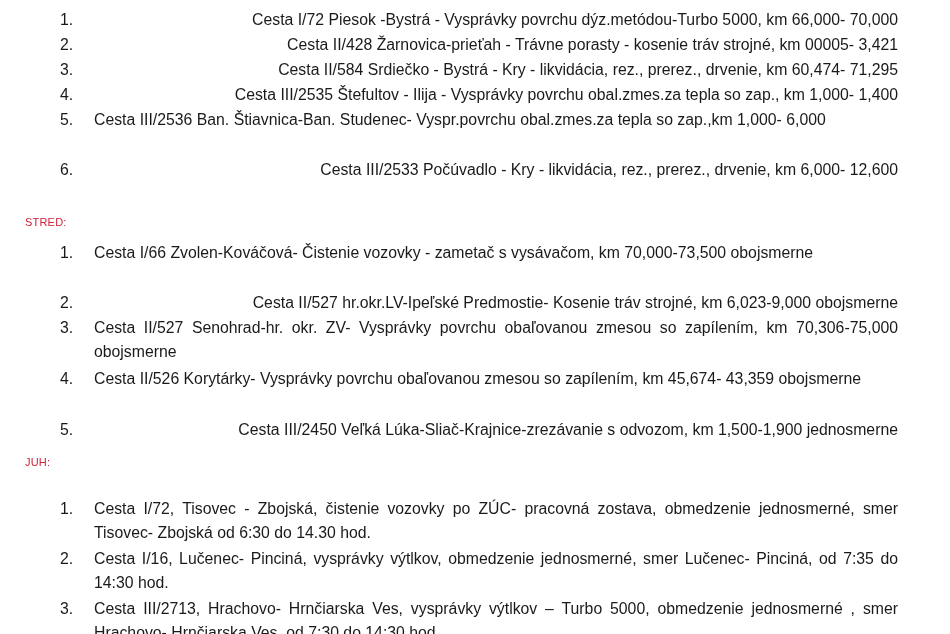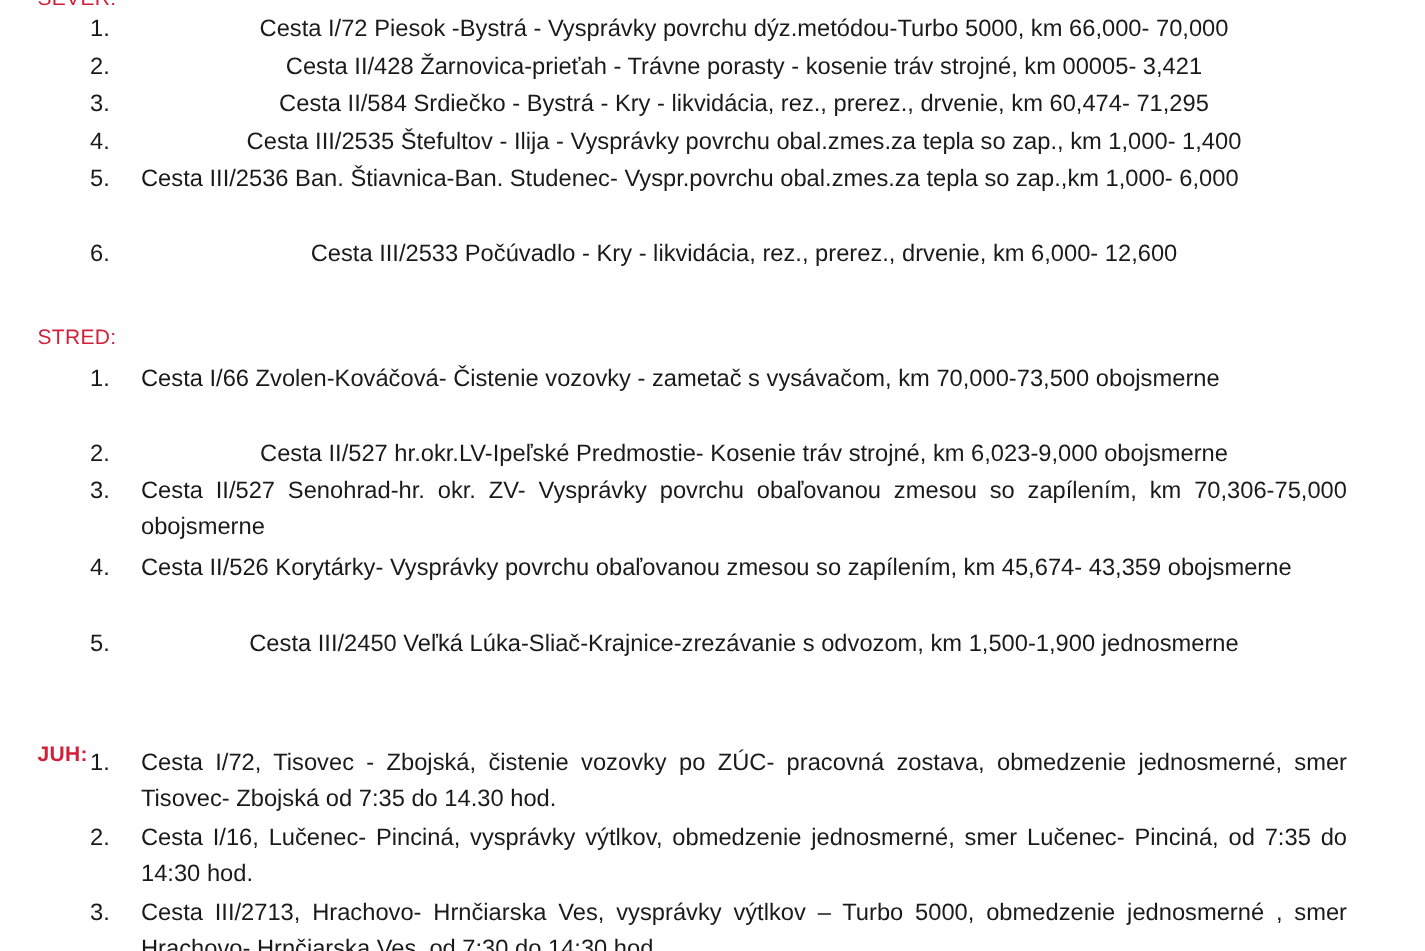--- a/index.html
+++ b/index.html
@@ -18,42 +18,42 @@
     .page {
       position: absolute;
       left: 0;
       top: -12px;
       width: 950px;
     }
     .section-heading {
       position: absolute;
       left: 25px;
       color: #d0203a;
-      font-size: 14px;
+      font-size: 11px;
       letter-spacing: 0.2px;
     }
     .list-item {
       position: absolute;
       left: 60px;
       width: 838px;
       font-size: 15.8px;
       line-height: 24px;
     }
     .num {
       position: absolute;
       left: 0;
       width: 24px;
     }
     .text {
       display: block;
       margin-left: 34px;
       text-align: justify;
       white-space: normal;
     }
-    .text.nojust { text-align: center; }
+    .text.nojust { text-align: right; }
   </style>
 </head>
 <body>
 
 <div class="page">
 
   <div class="section-heading" style="top:2px;">SEVER:</div>
 
   <div class="list-item" style="top:20px;">
     <span class="num">1.</span>
@@ -96,25 +96,25 @@
   </div>
   <div class="list-item" style="top:379px;">
     <span class="num">4.</span>
     <span class="text">Cesta II/526 Korytárky- Vysprávky povrchu obaľovanou zmesou so zapílením, km 45,674- 43,359 obojsmerne</span>
   </div>
   <div class="list-item" style="top:430px;">
     <span class="num">5.</span>
     <span class="text nojust">Cesta III/2450 Veľká Lúka-Sliač-Krajnice-zrezávanie s odvozom, km 1,500-1,900 jednosmerne</span>
   </div>
 
-  <div class="section-heading" style="top:506px;font-weight:bold;">JUH:</div>
+  <div class="section-heading" style="top:468px;">JUH:</div>
 
   <div class="list-item" style="top:509px;">
     <span class="num">1.</span>
-    <span class="text">Cesta I/72, Tisovec - Zbojská, čistenie vozovky po ZÚC- pracovná zostava, obmedzenie jednosmerné, smer Tisovec- Zbojská od 7:35 do 14.30 hod.</span>
+    <span class="text">Cesta I/72, Tisovec - Zbojská, čistenie vozovky po ZÚC- pracovná zostava, obmedzenie jednosmerné, smer Tisovec- Zbojská od 6:30 do 14.30 hod.</span>
   </div>
   <div class="list-item" style="top:559px;">
     <span class="num">2.</span>
     <span class="text">Cesta I/16, Lučenec- Pinciná, vysprávky výtlkov, obmedzenie jednosmerné, smer Lučenec- Pinciná, od 7:35 do 14:30 hod.</span>
   </div>
   <div class="list-item" style="top:609px;">
     <span class="num">3.</span>
     <span class="text">Cesta III/2713, Hrachovo- Hrnčiarska Ves, vysprávky výtlkov – Turbo 5000, obmedzenie jednosmerné , smer Hrachovo- Hrnčiarska Ves, od 7:30 do 14:30 hod.</span>
   </div>
 

